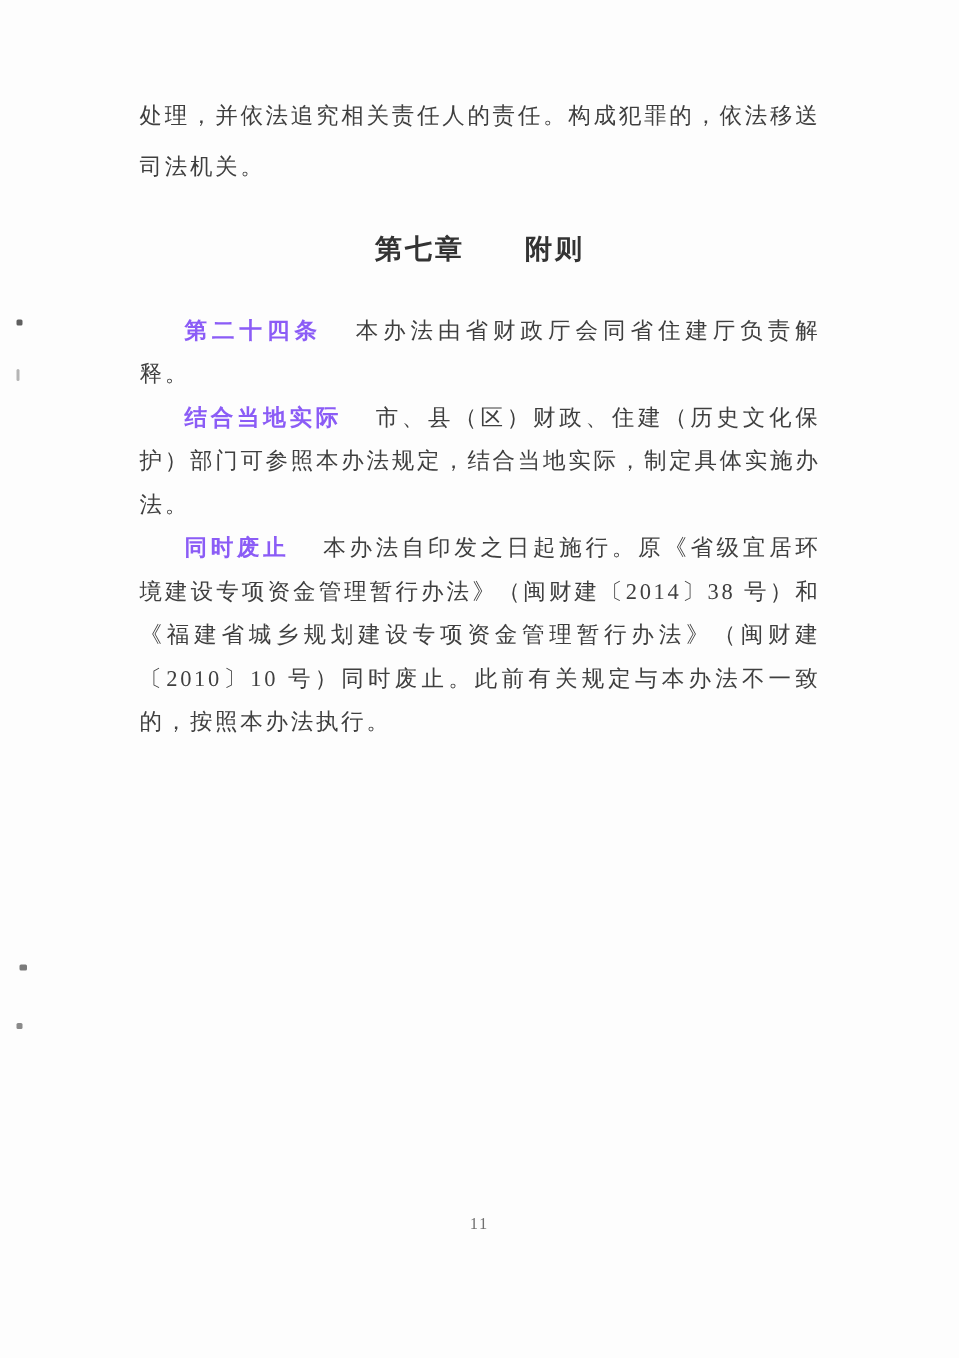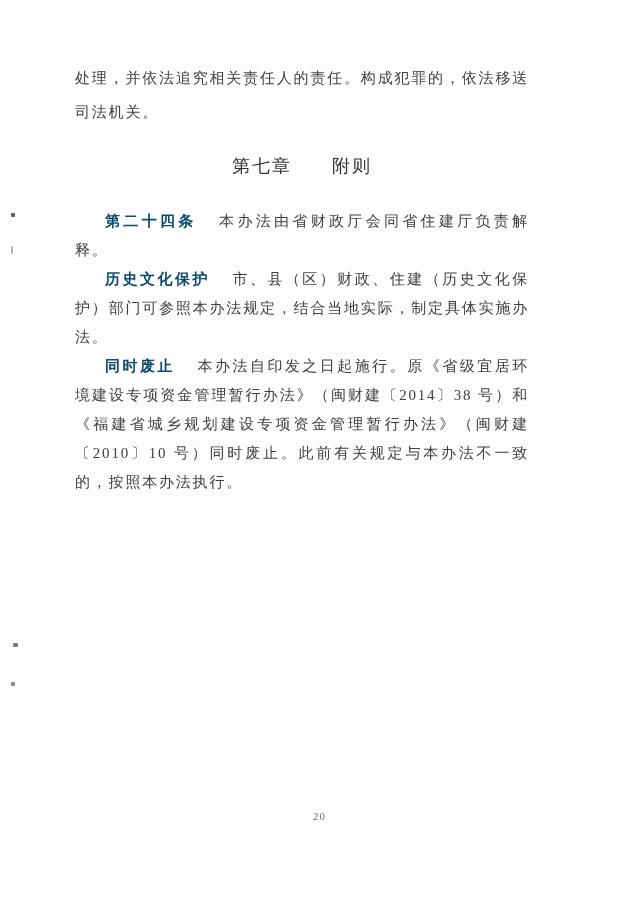--- a/index.html
+++ b/index.html
@@ -11,21 +11,21 @@
     position: relative;
     overflow: hidden;
   }
   .page {
     position: absolute;
     inset: 0;
     box-sizing: border-box;
   }
   .text-block {
     position: absolute;
-    left: 75px;
+    left: 93px;
     top: 0;
     width: 454px;
     padding-top: 61px;
     color: #3f3f3f;
   }
   .para {
     margin: 0;
     font-size: 15px;
     line-height: 29px;
     letter-spacing: 1.8px;
@@ -34,31 +34,31 @@
     line-break: strict;
     word-break: normal;
   }
   .para.intro {
     line-height: 34px;
   }
   .chapter {
     margin: 22px 0 26px 0;
     font-size: 18px;
     line-height: 30px;
-    font-weight: 400;
+    font-weight: 700;
     letter-spacing: 2px;
     text-align: center;
     color: #333333;
   }
   .para.article {
     text-indent: 2em;
   }
   .article-label {
     font-weight: 700;
-    color: #0c4a6e;
+    color: #8b5cf6;
     margin-right: 1.5em;
   }
   .pageno {
     position: absolute;
     left: 0;
     top: 810px;
     width: 100%;
     text-align: center;
     font-size: 11px;
     letter-spacing: 1px;
@@ -77,26 +77,26 @@
 <div class="page">
 
   <main class="text-block">
 
     <p class="para intro">处理，并依法追究相关责任人的责任。构成犯罪的，依法移送司法机关。</p>
 
     <h2 class="chapter">第七章　　附则</h2>
 
     <p class="para article"><b class="article-label">第二十四条</b><span>本办法由省财政厅会同省住建厅负责解释。</span></p>
 
-    <p class="para article"><b class="article-label">历史文化保护</b><span>市、县（区）财政、住建（历史文化保护）部门可参照本办法规定，结合当地实际，制定具体实施办法。</span></p>
+    <p class="para article"><b class="article-label">结合当地实际</b><span>市、县（区）财政、住建（历史文化保护）部门可参照本办法规定，结合当地实际，制定具体实施办法。</span></p>
 
     <p class="para article"><b class="article-label">同时废止</b><span>本办法自印发之日起施行。原《省级宜居环境建设专项资金管理暂行办法》（闽财建〔2014〕38 号）和《福建省城乡规划建设专项资金管理暂行办法》（闽财建〔2010〕10 号）同时废止。此前有关规定与本办法不一致的，按照本办法执行。</span></p>
 
   </main>
 
-  <div class="pageno">20</div>
+  <div class="pageno">11</div>
 
   <div class="speck speck-1"></div>
   <div class="speck speck-2"></div>
   <div class="speck speck-3"></div>
   <div class="speck speck-4"></div>
 
 </div>
 
 </body></html>

